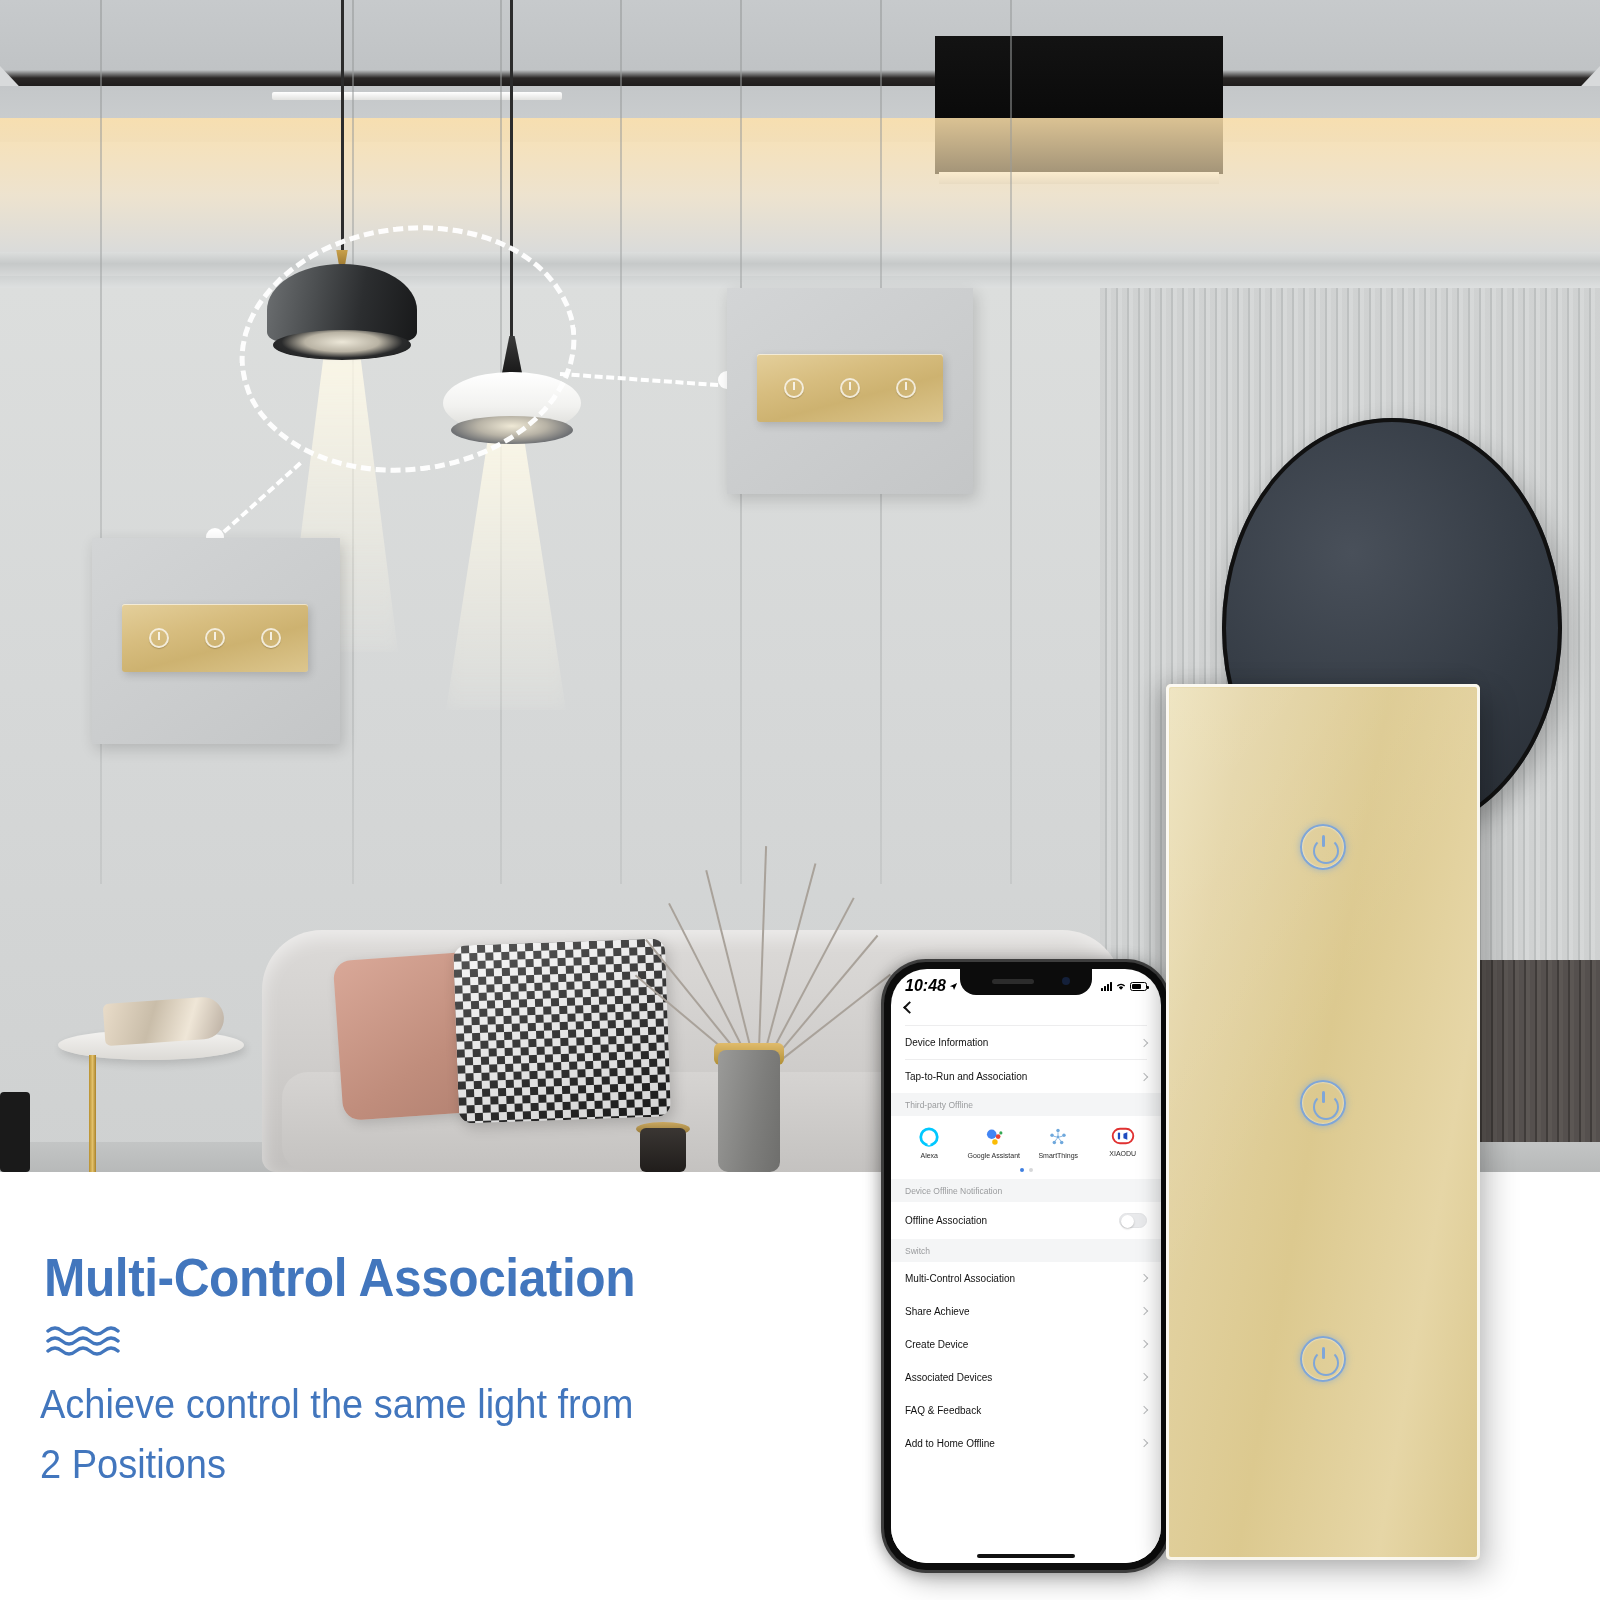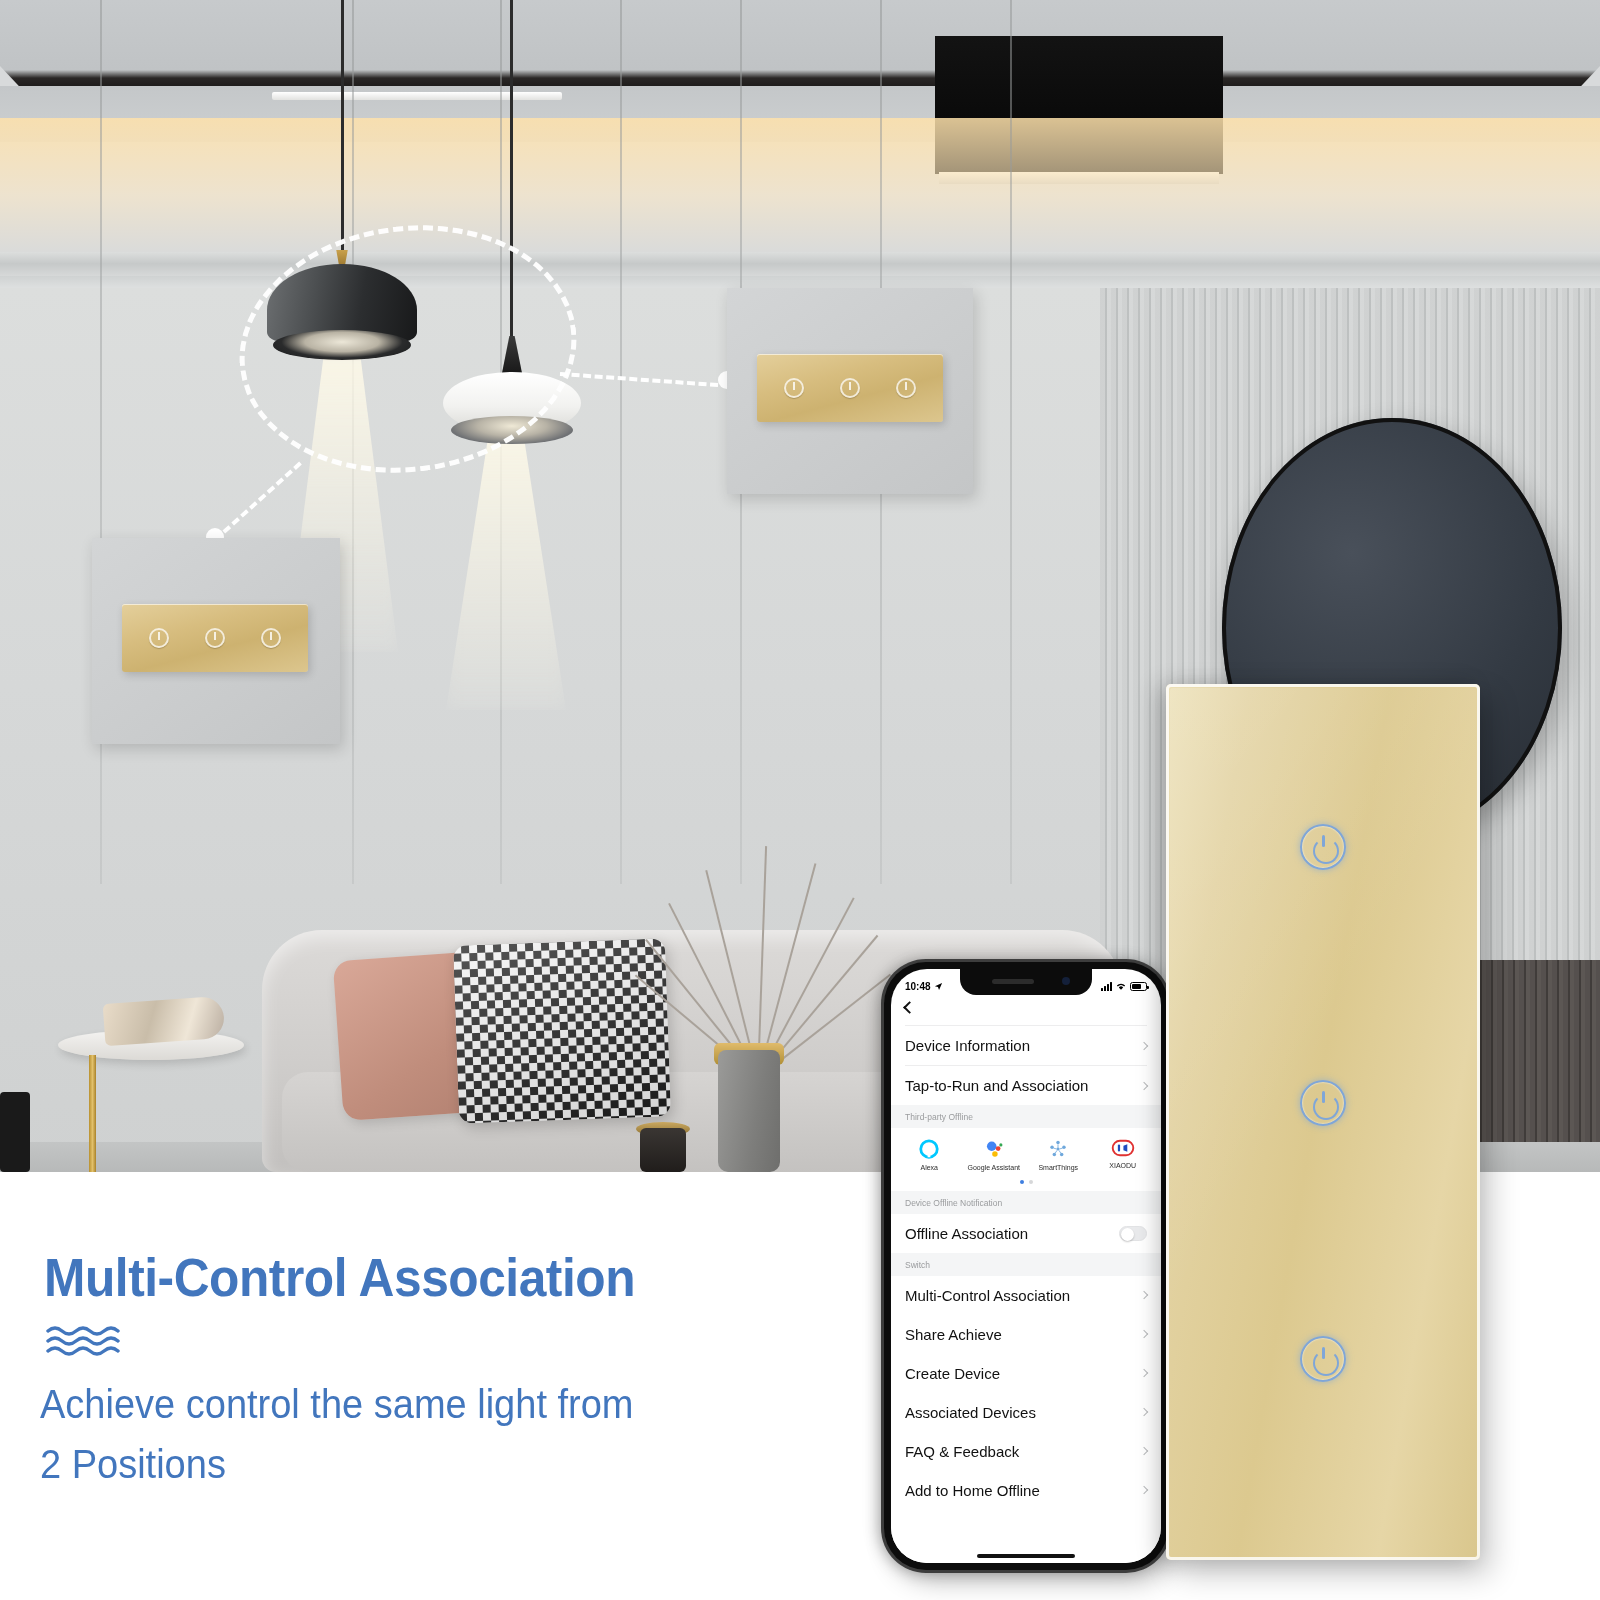--- a/index.html
+++ b/index.html
@@ -164,21 +164,21 @@
   #screen { position:absolute; left:7px; top:7px; width:270px; height:594px;
     border-radius:36px; background:#fff; overflow:hidden; }
   .notch { position:absolute; left:50%; transform:translateX(-50%); top:0;
     width:132px; height:26px; background:#0c0c0c; border-radius:0 0 16px 16px; z-index:5; }
   .notch .speaker { position:absolute; left:32px; top:10px; width:42px; height:5px;
     border-radius:3px; background:#2c2c2c; }
   .notch .cam { position:absolute; right:22px; top:8px; width:8px; height:8px;
     border-radius:50%; background:#14203a; }
   .statusbar { position:absolute; left:0; top:0; width:270px; height:28px;
     display:flex; align-items:center; justify-content:space-between;
-    padding:6px 14px 0; font-size:10px; font-weight:bold; color:#000; z-index:4; }
+    padding:6px 14px 0; font-size:16px; font-weight:bold; color:#000; z-index:4;font-style:italic; }
   .sb-left { display:flex; align-items:center; gap:3px; }
   .sb-right { display:flex; align-items:center; gap:3px; }
   .bars { display:flex; align-items:flex-end; gap:1px; height:9px; }
   .bars i { display:block; width:2px; background:#000; border-radius:.5px; }
   .bars i:nth-child(1){height:3px}.bars i:nth-child(2){height:5px}
   .bars i:nth-child(3){height:7px}.bars i:nth-child(4){height:9px}
   .batt { width:17px; height:9px; border:1px solid #000; border-radius:2.5px;
     position:relative; }
   .batt:before { content:""; position:absolute; left:1px; top:1px; bottom:1px;
     width:9px; background:#000; border-radius:1px; }
@@ -205,21 +205,21 @@
   .pencil:before { content:""; position:absolute; left:1px; top:10px; width:11px;
     height:1.6px; background:#2a2a2a; }
   .pencil:after { content:""; position:absolute; left:2px; top:2px; width:10px;
     height:1.6px; background:#2a2a2a; transform:rotate(-44deg);
     transform-origin:left center; }
   .chev { width:6px; height:6px; border-right:1.3px solid #b7b9bb;
     border-top:1.3px solid #b7b9bb; transform:rotate(45deg); flex:none; }
 
   .sep { height:1px; background:#ededee; margin:0 14px; }
   .row { display:flex; align-items:center; padding:11px 14px; background:#fff; }
-  .row .lbl { flex:1; font-size:15px; color:#111; }
+  .row .lbl { flex:1; font-size:10px; color:#111; }
   .grp-hdr { padding:7px 14px 6px; background:#f4f5f6; font-size:8.5px;
     color:#9a9c9e; }
   .tp-icons { display:flex; padding:10px 6px 4px; }
   .tp { flex:1; display:flex; flex-direction:column; align-items:center; gap:4px; }
   .tp .nm { font-size:7px; color:#2b2b2b; text-align:center; line-height:1.25; }
   .pager { display:flex; justify-content:center; gap:5px; padding:3px 0 7px; }
   .pager i { width:4px; height:4px; border-radius:50%; background:#d6d7d9; display:block; }
   .pager i.on { background:#3f7fe0; }
   .toggle { width:28px; height:15px; border-radius:9px; background:#e9eaec;
     position:relative; flex:none; border:1px solid #e2e3e5; }

